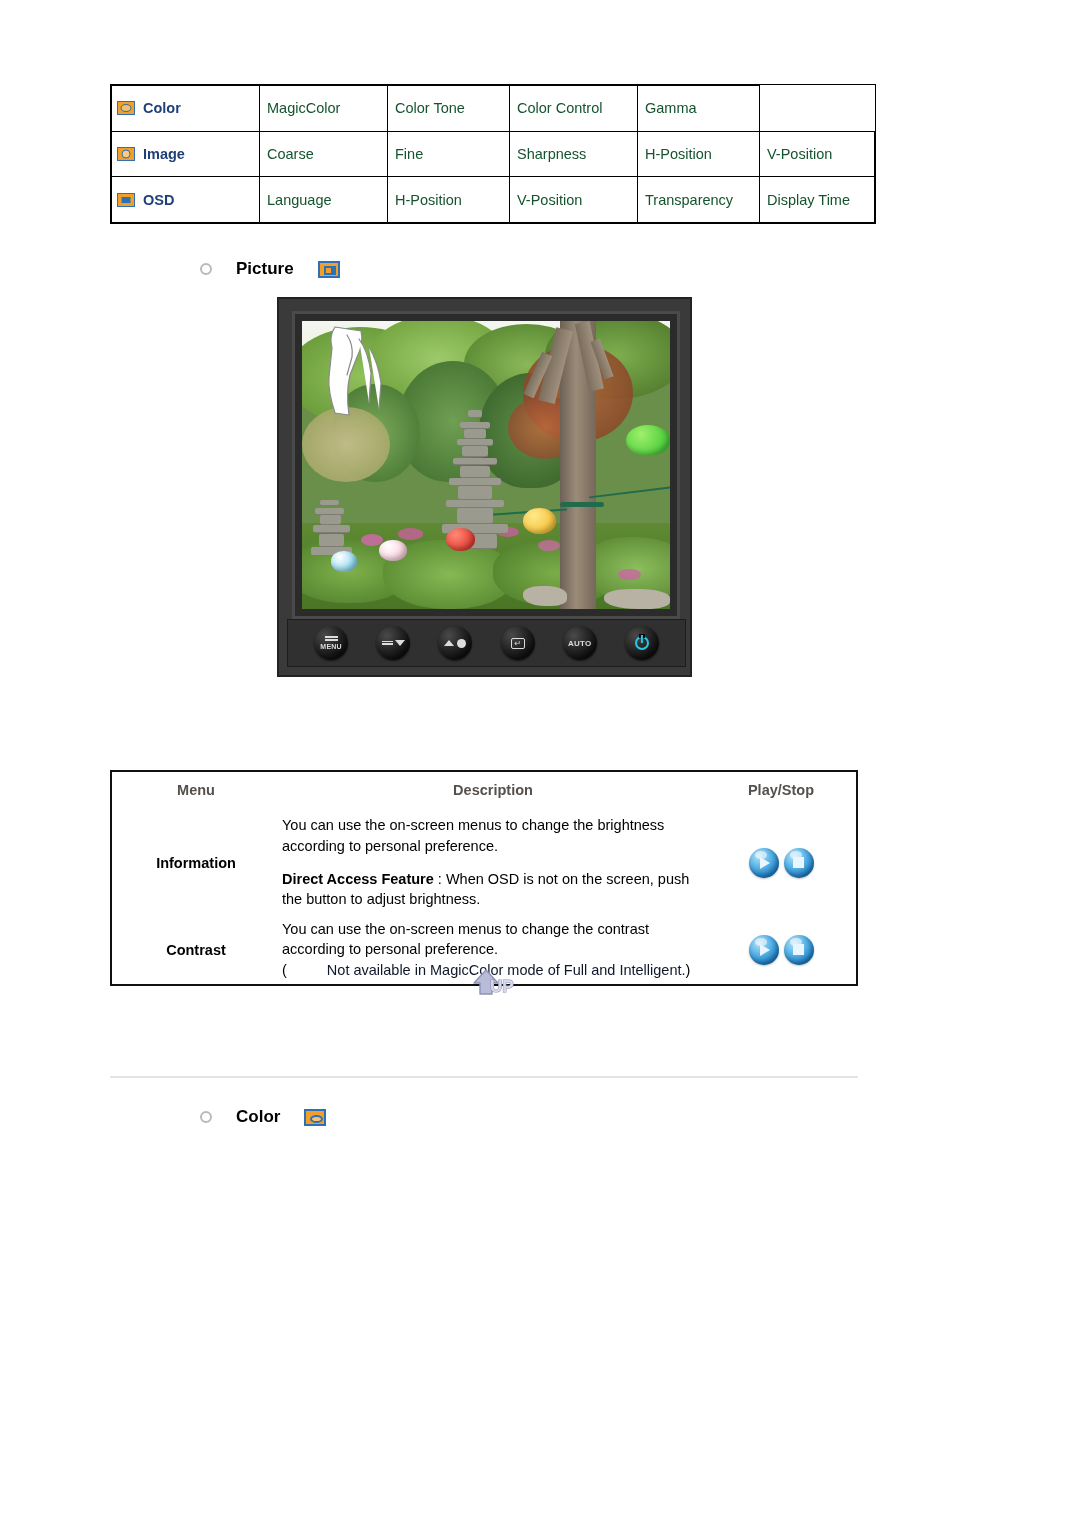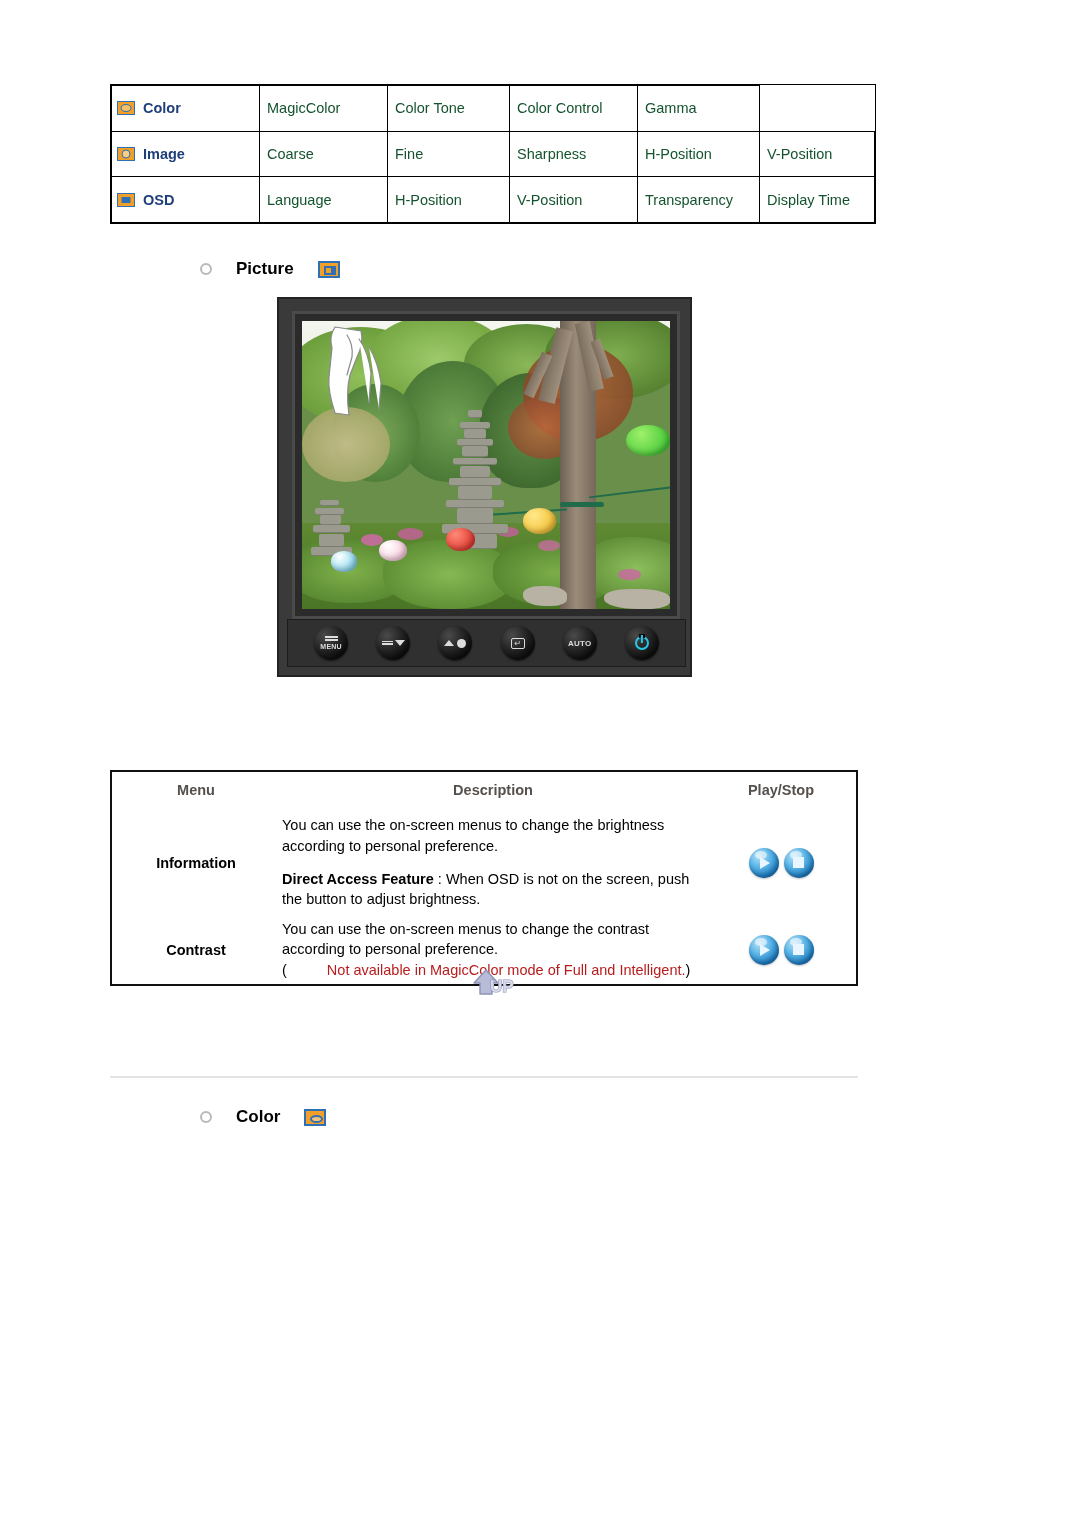--- a/index.html
+++ b/index.html
@@ -162,21 +162,21 @@
   #desc-table th {
     font-size:14.5px; font-weight:bold; color:#55504c;
     padding:8px 0 10px; text-align:center; vertical-align:middle;
   }
   #desc-table td { vertical-align:middle; font-size:14.5px; color:#000; }
   .col-menu { width:168px; }
   .col-play { width:150px; }
   td.menu-cell { text-align:center; font-weight:bold; font-size:14.5px; }
   td.desc-cell { padding:0 6px 0 2px; line-height:1.42;margin-top:36px; }
   td.play-cell { text-align:center; }
-  .note-blue { color:#b91c1c;padding-left:40px; }
+  .note-blue { color:#0f172a;padding-left:40px; }
   .strong { font-weight:bold; }
   .para { margin:0; }
   .gap { height:12px; }
 
   
   .orbs { display:inline-flex; gap:5px; align-items:center; }
   .orb {
     width:30px; height:30px; border-radius:50%;
     background:radial-gradient(circle at 34% 26%, #b8e2f7 0%, #5bb6e8 38%, #1d7fc4 78%, #0d5d99 100%);
     display:flex; align-items:center; justify-content:center;

